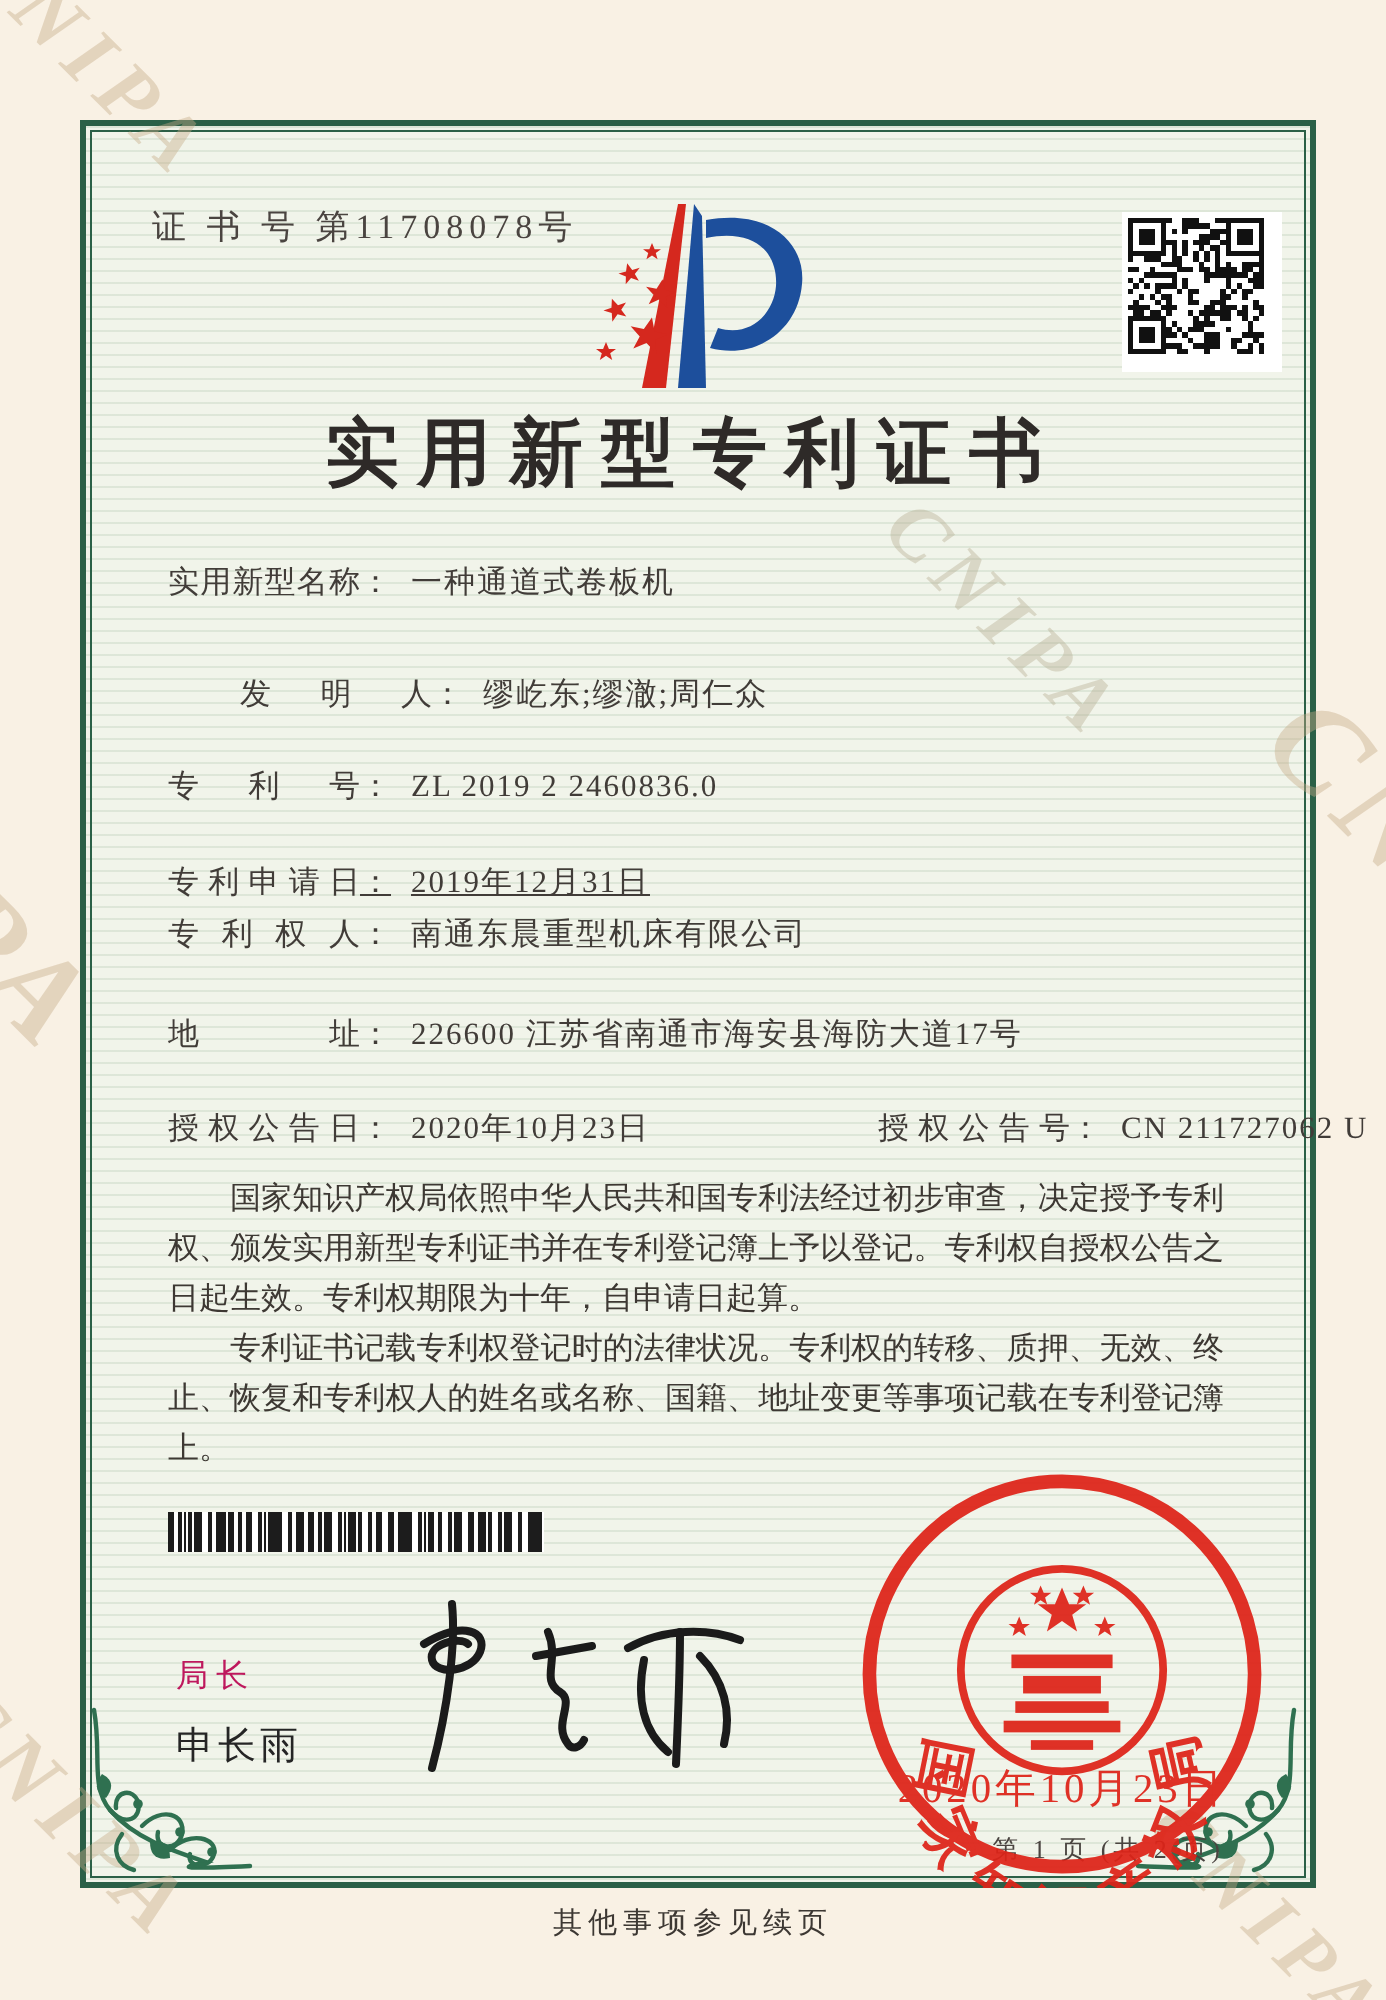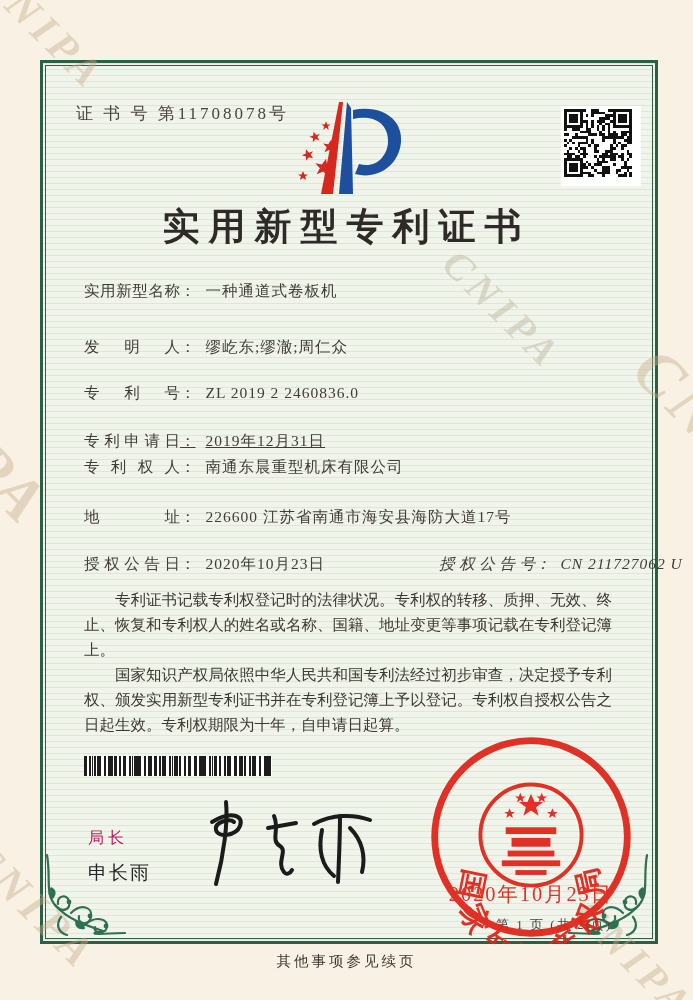--- a/index.html
+++ b/index.html
@@ -33,21 +33,21 @@
   .logo{position:absolute;left:281px;top:98px;width:134px;height:98px;}
   .qr{position:absolute;left:561px;top:106px;width:74px;height:74px;background:#fff;padding:3px;}
   .title{
     position:absolute;left:0;top:202px;width:693px;text-align:center;
     font-size:37px;font-weight:bold;letter-spacing:9px;color:#2e2a28;
   }
   .field-row{position:absolute;left:84px;font-size:15.5px;color:#413c38;white-space:nowrap;}
   .flabel{display:inline-block;width:96px;text-align:justify;text-align-last:justify;}
   .colon{margin-right:10px;}
   .fvalue{letter-spacing:1px;}
-  .grant-pair2{position:absolute;left:355px;top:0;font-style:italic;}
+  .grant-pair2{position:absolute;left:355px;top:0;}
   .paras{
     position:absolute;left:84px;top:587px;width:528px;font-size:15.5px;line-height:25px;
     text-align:justify;color:#3d3833;
   }
   .paras p{margin:0;text-indent:2em;}
   .barcode{
     position:absolute;left:84px;top:756px;width:188px;height:20px;background:#fff;
     background-image:
       repeating-linear-gradient(90deg,#1c1c1c 0 2px,transparent 2px 5px),
       repeating-linear-gradient(90deg,#1c1c1c 0 1px,transparent 1px 8px),
@@ -449,21 +449,21 @@
           <rect x="22" y="24" width="1" height="1" fill="#111"></rect>
           <rect x="24" y="24" width="1" height="1" fill="#111"></rect>
         </svg>
     </div>
 
     <div class="title">实用新型专利证书</div>
 
     <div class="field-row" style="top:281px;">
       <span class="flabel">实用新型名称</span><span class="colon">：</span><span class="fvalue">一种通道式卷板机</span>
     </div>
-    <div class="field-row" style="top:337px;">
+    <div class="field-row" style="top:337px;margin-left:36px;">
       <span class="flabel">发明人</span><span class="colon">：</span><span class="fvalue">缪屹东;缪澈;周仁众</span>
     </div>
     <div class="field-row" style="top:383px;">
       <span class="flabel">专利号</span><span class="colon">：</span><span class="fvalue">ZL 2019 2 2460836.0</span>
     </div>
     <div class="field-row" style="top:431px;text-decoration:underline;">
       <span class="flabel">专利申请日</span><span class="colon">：</span><span class="fvalue">2019年12月31日</span>
     </div>
     <div class="field-row" style="top:457px;">
       <span class="flabel">专利权人</span><span class="colon">：</span><span class="fvalue">南通东晨重型机床有限公司</span>
@@ -473,22 +473,22 @@
     </div>
 
     <div class="field-row" style="top:554px;width:540px;">
       <span class="flabel">授权公告日</span><span class="colon">：</span><span class="fvalue">2020年10月23日</span>
       <span class="grant-pair2">
         <span class="flabel">授权公告号</span><span class="colon">：</span><span class="fvalue">CN 211727062 U</span>
       </span>
     </div>
 
     <div class="paras">
+      <p>国家知识产权局依照中华人民共和国专利法经过初步审查，决定授予专利权、颁发实用新型专利证书并在专利登记簿上予以登记。专利权自授权公告之日起生效。专利权期限为十年，自申请日起算。</p>
       <p>专利证书记载专利权登记时的法律状况。专利权的转移、质押、无效、终止、恢复和专利权人的姓名或名称、国籍、地址变更等事项记载在专利登记簿上。</p>
-      <p>国家知识产权局依照中华人民共和国专利法经过初步审查，决定授予专利权、颁发实用新型专利证书并在专利登记簿上予以登记。专利权自授权公告之日起生效。专利权期限为十年，自申请日起算。</p>
     </div>
 
     <div class="barcode"></div>
 
     <div class="director-title">局长</div>
     <div class="director-name">申长雨</div>
 
     <svg class="signature" viewBox="0 0 200 100">
       <g stroke="#1b1b1b" stroke-width="4" fill="none" stroke-linecap="round" stroke-linejoin="round">
         <path d="M30,30 C50,18 62,24 58,34 C54,44 36,46 34,38 C32,30 48,26 52,30"></path>

